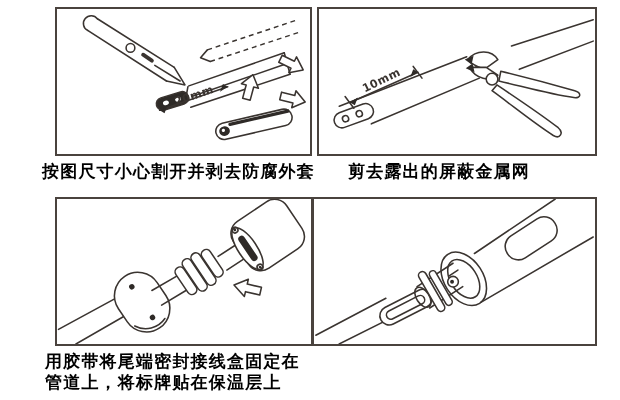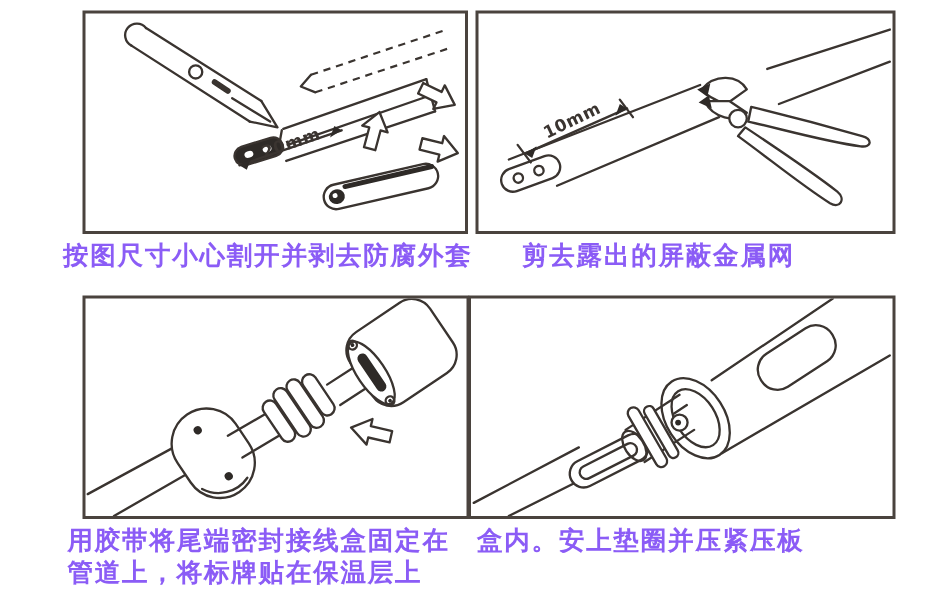--- a/index.html
+++ b/index.html
@@ -10,21 +10,21 @@
   .panel{
     position:absolute;background:#ffffff;border:2px solid #4a433e;
     box-sizing:border-box;
   }
   .panel svg{position:absolute;left:0;top:0;width:100%;height:100%;}
   #panel-1{left:55px;top:7px;width:257px;height:149px;}
   #panel-2{left:317px;top:7px;width:280px;height:149px;}
   #panel-3{left:55px;top:197px;width:258px;height:149px;}
   #panel-4{left:312px;top:197px;width:285px;height:149px;}
   .caption{
-    position:absolute;color:#8b5cf6;font-size:17px;font-weight:bold;
+    position:absolute;color:#000000;font-size:17px;font-weight:bold;
     letter-spacing:1.2px;line-height:21px;white-space:nowrap;
   }
   #caption-1{left:42px;top:161px;}
   #caption-2{left:348px;top:161px;}
   #caption-3{left:45px;top:351px;}
   #caption-4{left:318px;top:351px;}
   .ln{stroke:#3a3430;stroke-width:1.6;fill:none;stroke-linecap:round;stroke-linejoin:round;}
   .lnw{stroke:#3a3430;stroke-width:1.6;fill:#ffffff;stroke-linejoin:round;}
   .dk{fill:#2e2a27;stroke:none;}
   .dash{stroke:#3a3430;stroke-width:1.5;fill:none;stroke-dasharray:5 4;}
@@ -236,16 +236,15 @@
     <div>按图尺寸小心割开并剥去防腐外套</div>
   </div>
   <div class="caption" id="caption-2">
     <div>剪去露出的屏蔽金属网</div>
   </div>
   <div class="caption" id="caption-3">
     <div>用胶带将尾端密封接线盒固定在</div>
     <div>管道上，将标牌贴在保温层上</div>
   </div>
   <div class="caption" id="caption-4">
-    <div>盒内。安上垫圈并压紧压板</div>
   </div>
 
 </div>
 
 </body></html>

